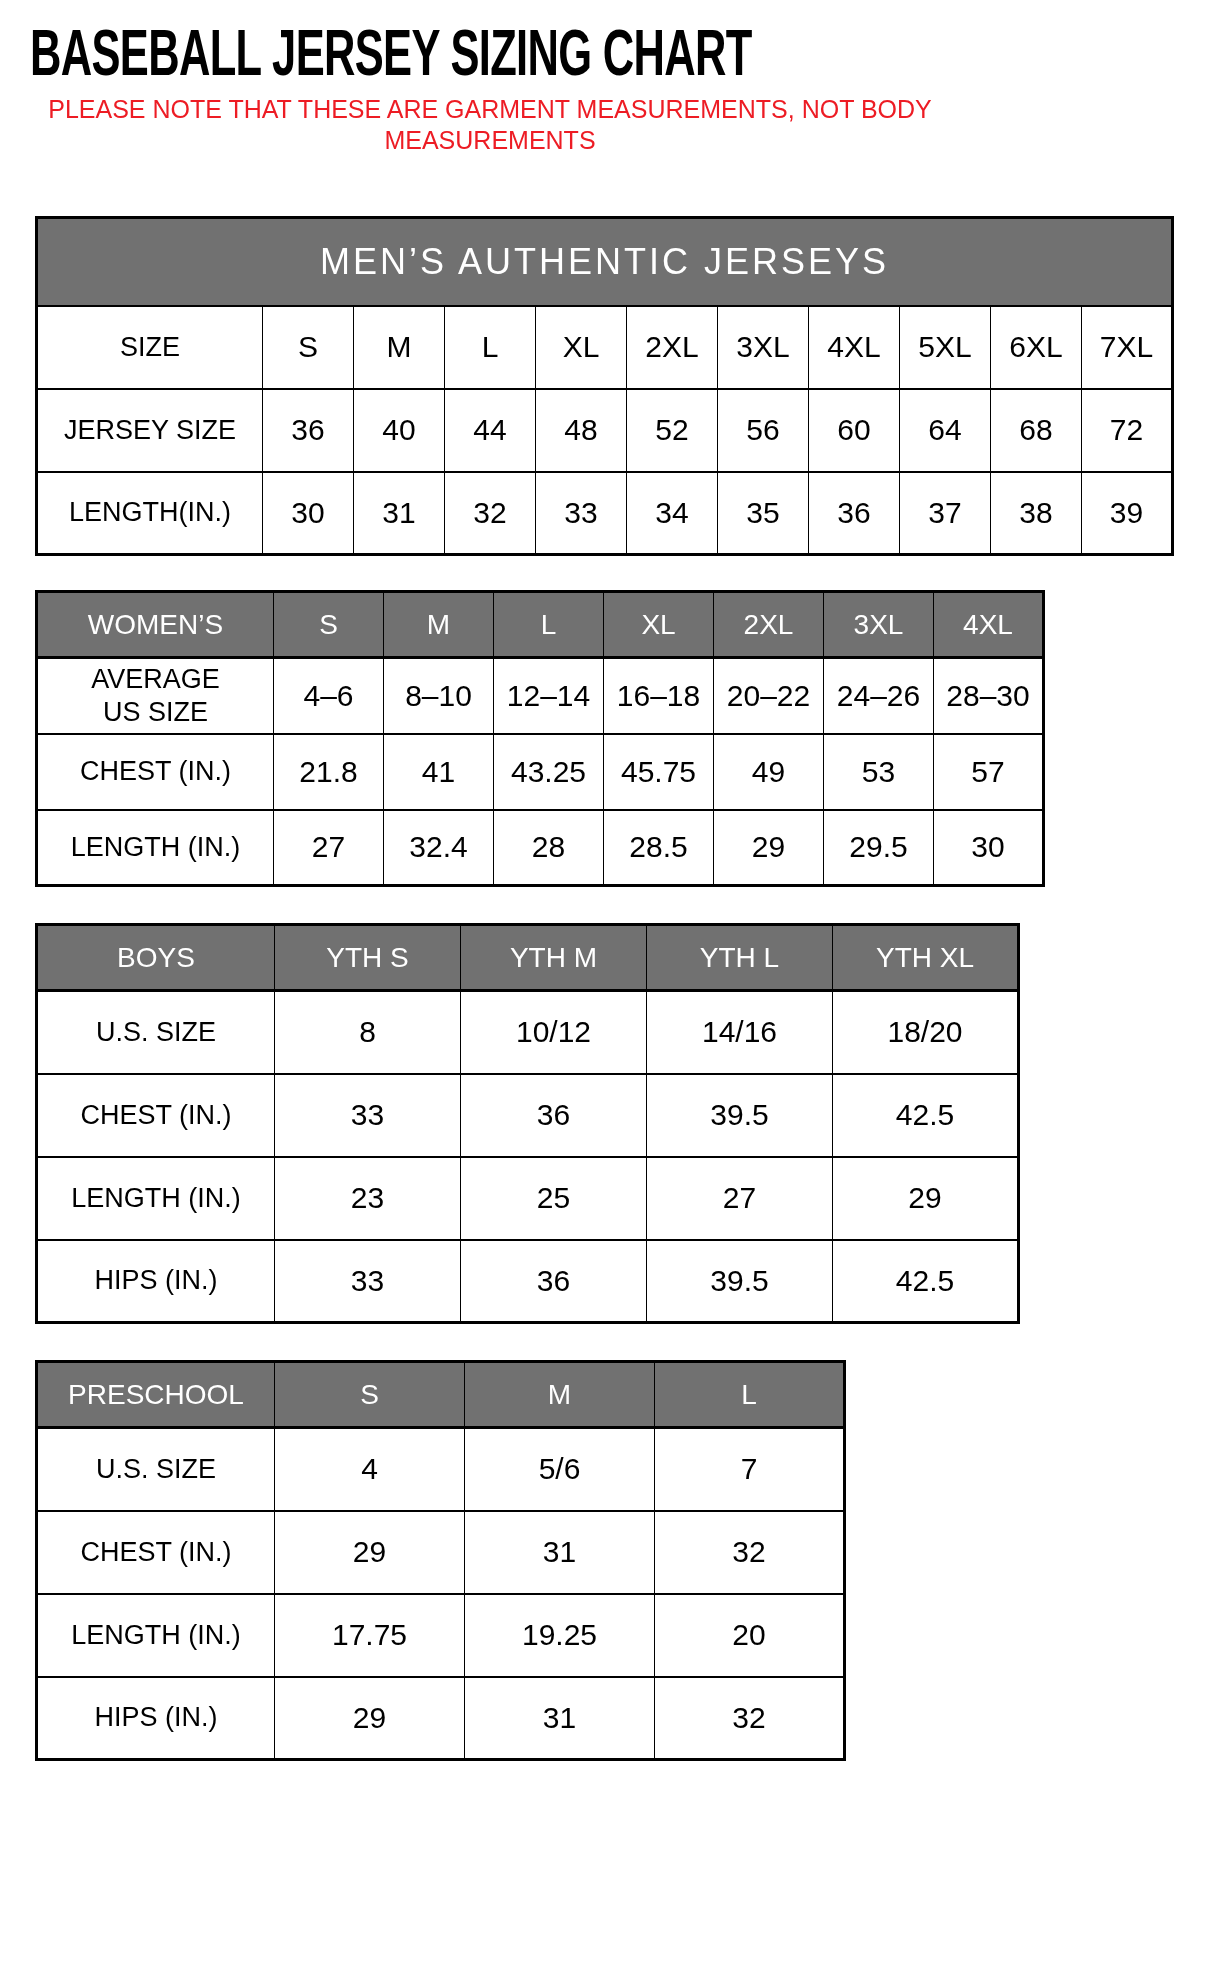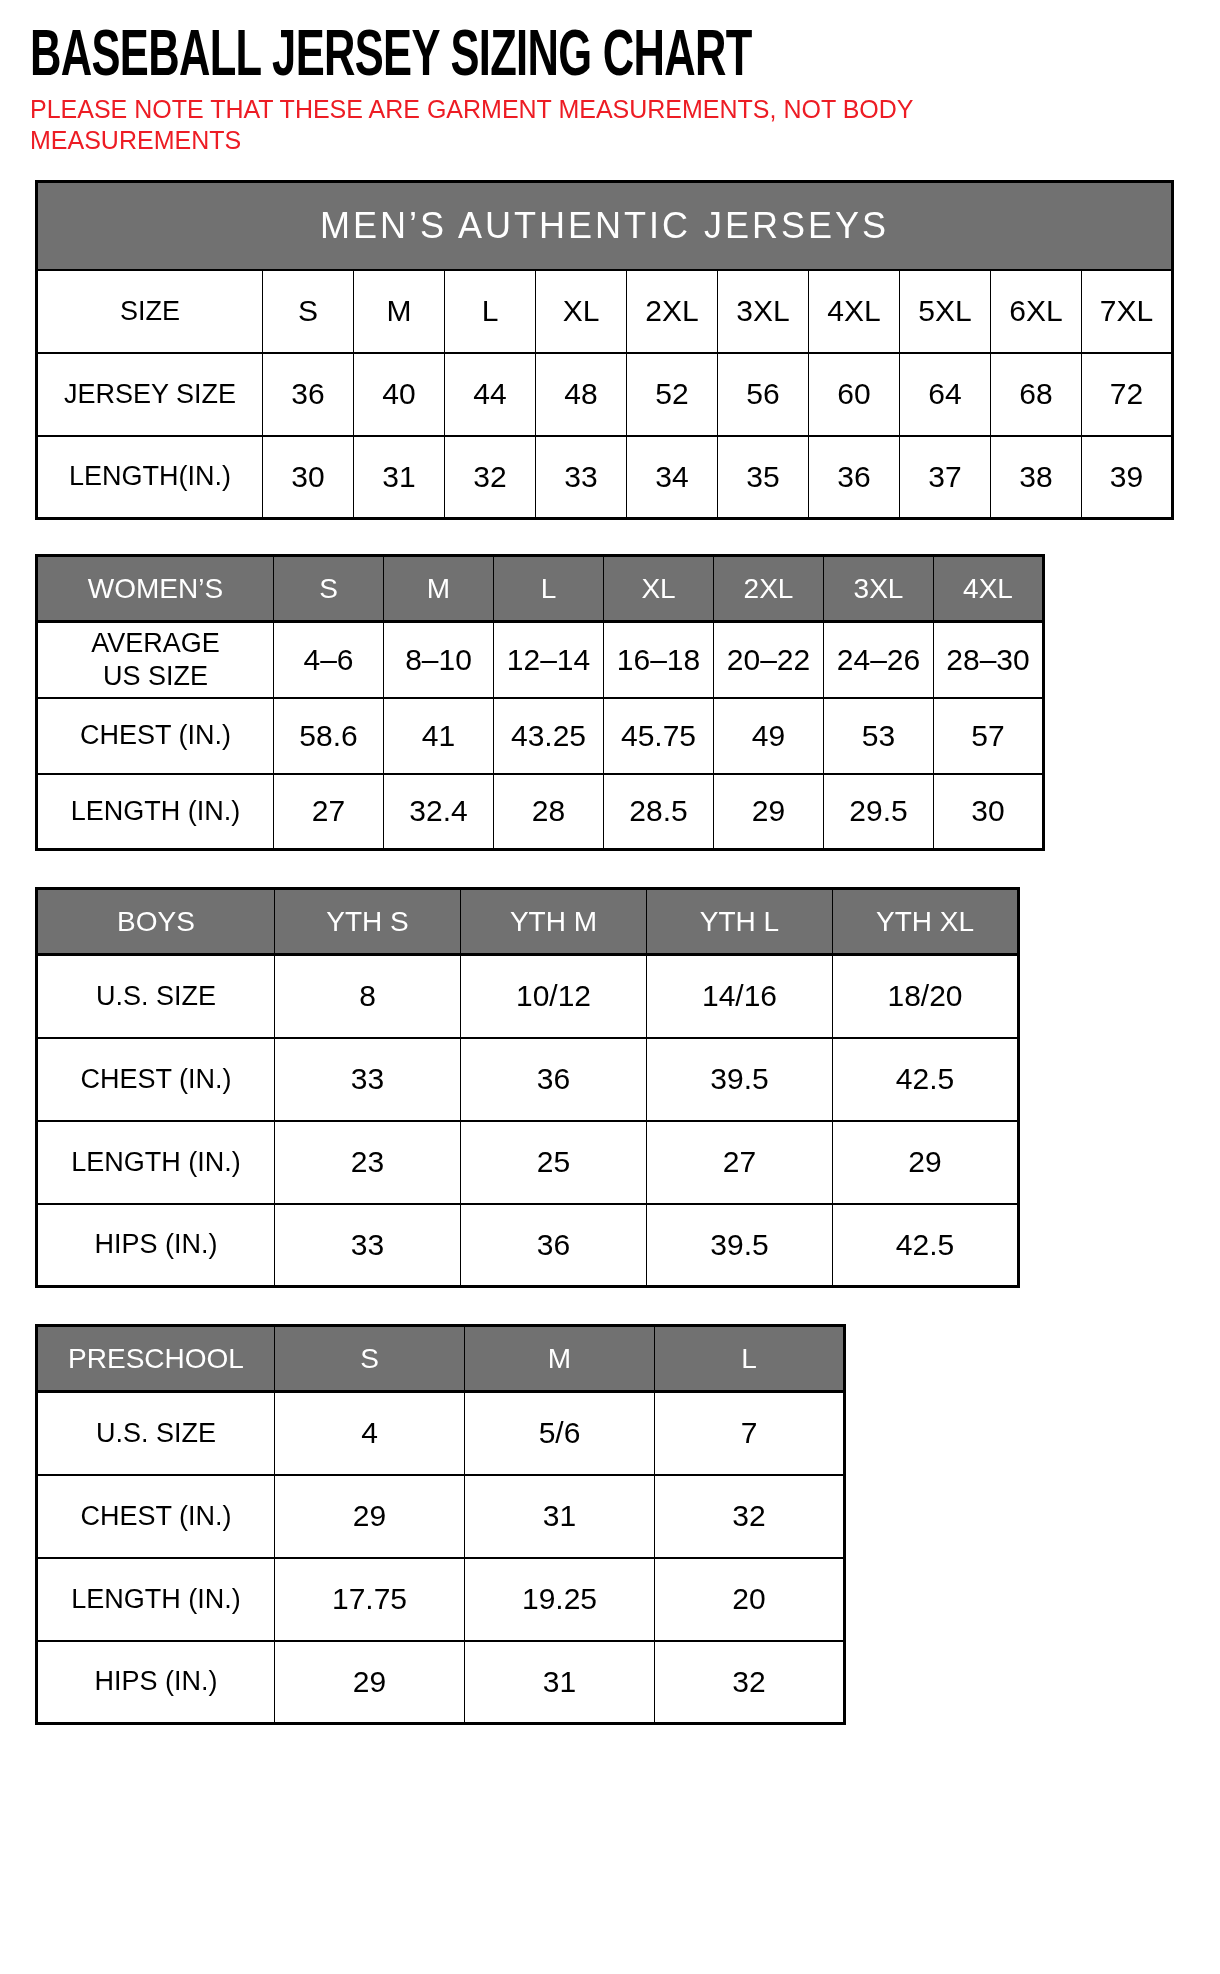--- a/index.html
+++ b/index.html
@@ -5,25 +5,25 @@
   :root { --gray:#717171; --red:#ED1C24; }
   * { box-sizing:border-box; }
   html,body { margin:0; padding:0; }
   body {
     width:1220px; height:1974px; background:#ffffff; color:#000;
     font-family:"Liberation Sans", sans-serif;
     padding:22px 0 0 30px; overflow:hidden;
   }
   h1 { margin:0 0 10px 0; font-size:64px; line-height:62px; font-weight:bold; white-space:nowrap; }
   h1 .condensed { display:inline-block; transform:scaleX(0.68); transform-origin:0 50%; letter-spacing:-1px; }
-  .note { color:var(--red); font-size:25px; line-height:31px; width:920px; margin:0; }
+  .note { color:var(--red); font-size:25px; line-height:31px; width:920px; margin:0;text-align:center; }
   .footer { color:var(--red); font-size:27px; margin:22px 0 0 2px; white-space:nowrap; }
 
   .size-table { border-collapse:collapse; table-layout:fixed; border:3px solid #000; margin-left:5px; }
-  .table-mens { margin-top:24px; margin-bottom:34px; }
+  .table-mens { margin-top:60px; margin-bottom:34px; }
   .table-womens { margin-bottom:36px; }
   .table-boys { margin-bottom:36px; }
 
   .size-table td {
     border:solid #000; border-width:2px 1px; text-align:center;
     vertical-align:middle; padding:0; overflow:hidden;
   }
   td.banner {
     background:var(--gray); color:#fff; font-size:36px; letter-spacing:3px;
     border-bottom-width:2px;
@@ -129,21 +129,21 @@
             <td class="val">4–6</td>
             <td class="val">8–10</td>
             <td class="val">12–14</td>
             <td class="val">16–18</td>
             <td class="val">20–22</td>
             <td class="val">24–26</td>
             <td class="val">28–30</td>
           </tr>
           <tr class="r1">
             <td class="label" style="height: 76px;"><span>CHEST (IN.)</span></td>
-            <td class="val">58.6</td>
+            <td class="val">21.8</td>
             <td class="val">41</td>
             <td class="val">43.25</td>
             <td class="val">45.75</td>
             <td class="val">49</td>
             <td class="val">53</td>
             <td class="val">57</td>
           </tr>
           <tr class="r3">
             <td class="label" style="height: 76px;"><span>LENGTH (IN.)</span></td>
             <td class="val">27</td>

